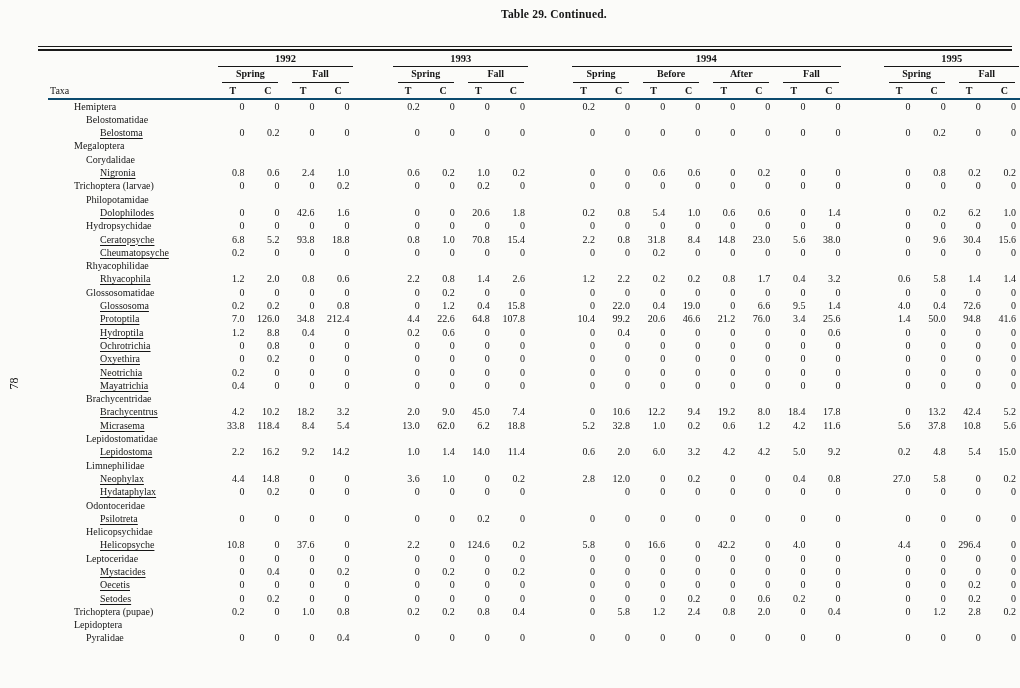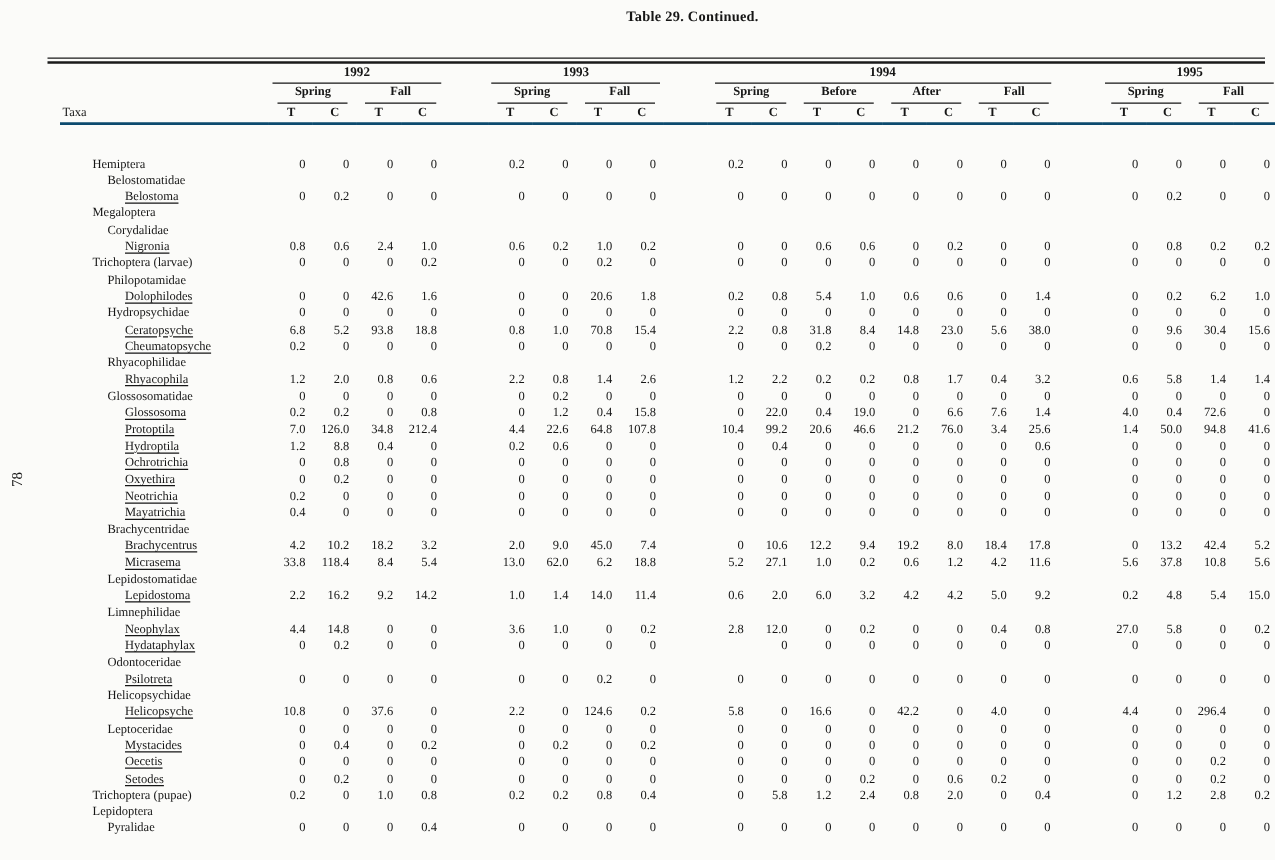--- a/index.html
+++ b/index.html
@@ -35,21 +35,21 @@
   tr.season-row .grp span{display:inline-block;width:80%;border-bottom:1.2px solid #161616;padding-bottom:1px;font-weight:bold;}
   tr.tc-row th{border-bottom:2px solid #0c4a6e;height:15px;text-align:center;font-weight:bold;}
   tr.tc-row th.taxa-head{text-align:left;font-weight:normal;padding-left:2px;}
   tbody td{padding:0;height:13.3px;overflow:hidden;white-space:nowrap;}
   td.val{text-align:right;padding-right:6px;font-size:10px;}
   td.taxa{font-size:10px;}
   td.taxa.ind0{padding-left:26px;}
   td.taxa.ind1{padding-left:38px;}
   td.taxa.ind2{padding-left:52px;}
   td.taxa.u span{text-decoration:underline;text-underline-offset:2px;}
-  tbody tr.first-row td{padding-top:25px;}
+  tbody tr.first-row td{padding-top:0;}
 </style>
 </head>
 <body>
 
 <div class="page-title">Table 29.  Continued.</div>
 <div class="page-num">78</div>
 <div class="rule r1"></div>
 <div class="rule r2"></div>
 
 <table>
@@ -535,21 +535,21 @@
         <td class="val">1.2</td>
         <td class="val">0.4</td>
         <td class="val">15.8</td>
         <td class="gap"></td>
         <td class="val">0</td>
         <td class="val">22.0</td>
         <td class="val">0.4</td>
         <td class="val">19.0</td>
         <td class="val">0</td>
         <td class="val">6.6</td>
-        <td class="val">7.6</td>
+        <td class="val">9.5</td>
         <td class="val">1.4</td>
         <td class="gap"></td>
         <td class="val">4.0</td>
         <td class="val">0.4</td>
         <td class="val">72.6</td>
         <td class="val">0</td>
       </tr>
       <tr>
         <td class="taxa ind2 u"><span>Protoptila</span></td>
         <td class="val">7.0</td>
@@ -764,21 +764,21 @@
         <td class="val">118.4</td>
         <td class="val">8.4</td>
         <td class="val">5.4</td>
         <td class="gap"></td>
         <td class="val">13.0</td>
         <td class="val">62.0</td>
         <td class="val">6.2</td>
         <td class="val">18.8</td>
         <td class="gap"></td>
         <td class="val">5.2</td>
-        <td class="val">27.1</td>
+        <td class="val">32.8</td>
         <td class="val">1.0</td>
         <td class="val">0.2</td>
         <td class="val">0.6</td>
         <td class="val">1.2</td>
         <td class="val">4.2</td>
         <td class="val">11.6</td>
         <td class="gap"></td>
         <td class="val">5.6</td>
         <td class="val">37.8</td>
         <td class="val">10.8</td>

